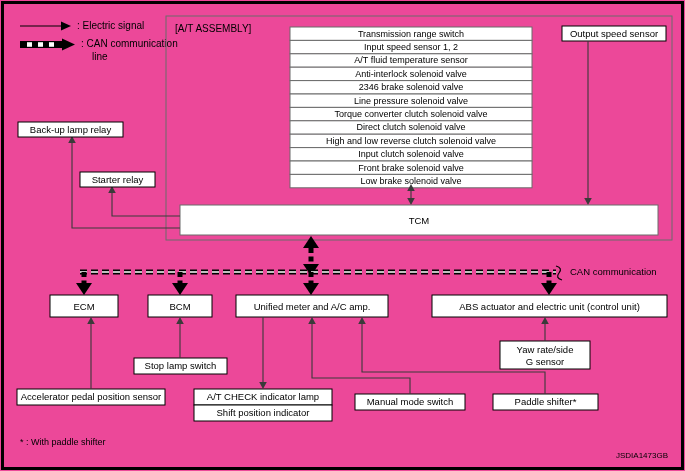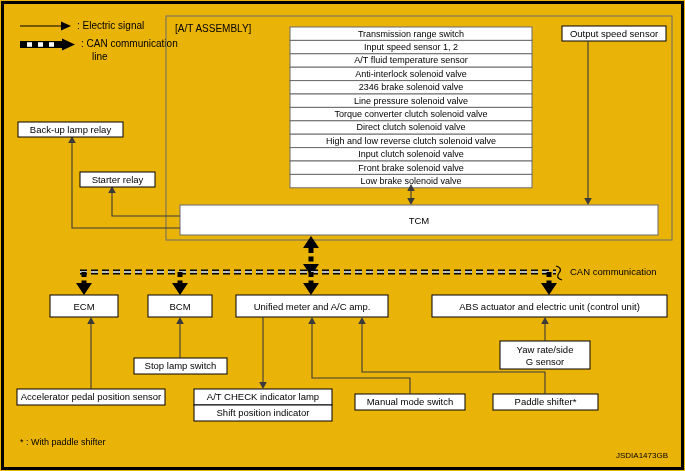--- a/index.html
+++ b/index.html
@@ -8,21 +8,21 @@
     padding: 0;
     background: #ffffff;
   }
   body {
     font-family: "Liberation Sans", sans-serif;
   }
   #diagram-root {
     position: relative;
     width: 685px;
     height: 471px;
-    background: #eab308;
+    background: #ec4899;
     overflow: hidden;
   }
   svg#diagram-svg {
     display: block;
     width: 685px;
     height: 471px;
   }
   .box-rect {
     fill: #ffffff;
     stroke: #000000;

